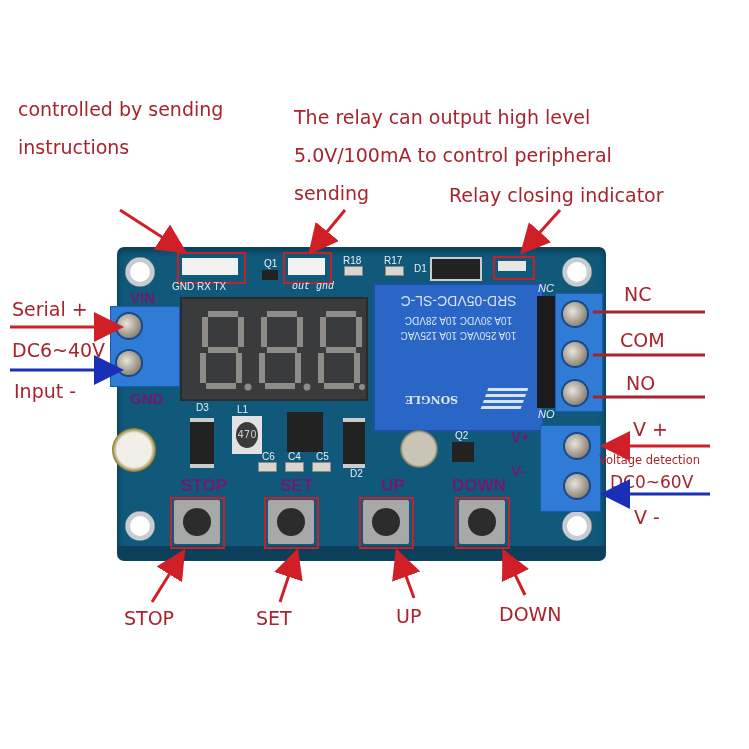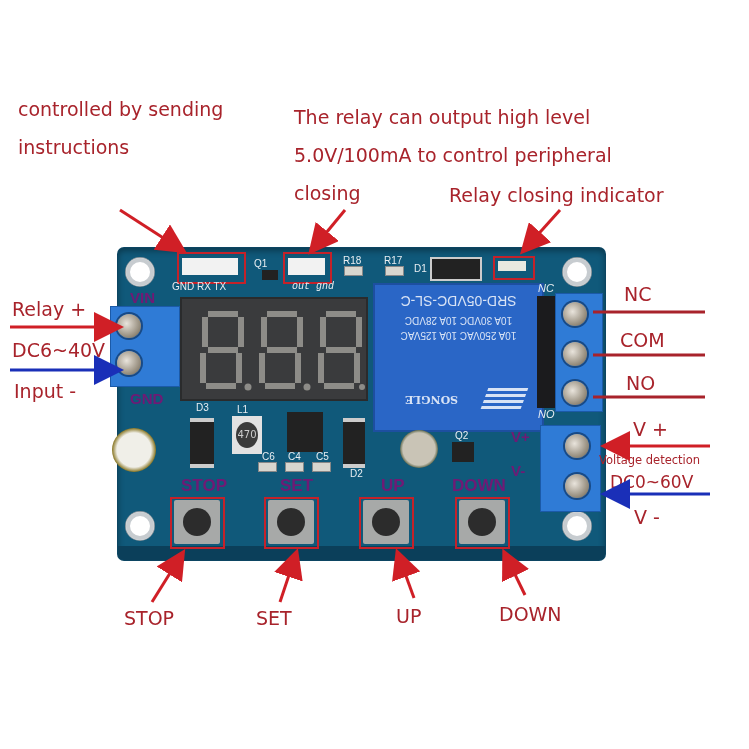--- a/index.html
+++ b/index.html
@@ -30,37 +30,37 @@
 </head>
 <body>
 
 <div class="abs ann" style="left:18px;top:90px;">
   <div>controlled by sending</div>
   <div>instructions</div>
 </div>
 <div class="abs ann" style="left:294px;top:98px;">
   <div>The relay can output high level</div>
   <div>5.0V/100mA to control peripheral</div>
-  <div>closing</div>
+  <div>sending</div>
 </div>
 <div class="abs ann" style="left:449px;top:176px;">Relay closing indicator</div>
 
 <div class="abs pcb"></div>
 <div class="abs pcb-edge"></div>
 
 <div class="abs hole" style="left:126px;top:258px;"></div>
 <div class="abs hole" style="left:563px;top:258px;"></div>
 <div class="abs hole" style="left:126px;top:512px;"></div>
 <div class="abs hole" style="left:563px;top:512px;"></div>
 
 <div class="abs redbox" style="left:177px;top:252px;width:65px;height:28px;"></div>
 <div class="abs" style="left:182px;top:258px;width:56px;height:17px;background:#f2f2f2;"></div>
 <div class="abs silk-sm" style="left:172px;top:281px;">GND RX TX</div>
 
-<div class="abs silk-sm" style="left:254px;top:258px;text-align:center;">Q1</div>
+<div class="abs silk-sm" style="left:264px;top:258px;text-align:center;">Q1</div>
 <div class="abs chip" style="left:262px;top:270px;width:16px;height:10px;"></div>
 <div class="abs redbox" style="left:283px;top:252px;width:45px;height:28px;"></div>
 <div class="abs" style="left:288px;top:258px;width:37px;height:17px;background:#f2f2f2;"></div>
 <div class="abs silk-sm" style="left:292px;top:281px;font-style:italic;font-family:Liberation Mono, monospace;">out gnd</div>
 
 <div class="abs silk-sm" style="left:343px;top:255px;">R18</div>
 <div class="abs smd" style="left:344px;top:266px;width:17px;height:8px;"></div>
 <div class="abs silk-sm" style="left:384px;top:255px;">R17</div>
 <div class="abs smd" style="left:385px;top:266px;width:17px;height:8px;"></div>
 <div class="abs silk-sm" style="left:414px;top:263px;">D1</div>
@@ -169,21 +169,21 @@
   </div>
 <div class="abs redbox" style="left:359px;top:497px;width:51px;height:48px;"></div>
 <div class="abs btn" style="left:363px;top:500px;">
     <div class="cap"></div>
   </div>
 <div class="abs redbox" style="left:455px;top:497px;width:51px;height:48px;"></div>
 <div class="abs btn" style="left:459px;top:500px;">
     <div class="cap"></div>
   </div>
 
-<div class="abs ann-lbl" style="left:12px;top:298px;">Relay +</div>
+<div class="abs ann-lbl" style="left:12px;top:298px;">Serial +</div>
 <div class="abs ann-lbl" style="left:12px;top:339px;">DC6~40V</div>
 <div class="abs ann-lbl" style="left:14px;top:380px;">Input -</div>
 
 <div class="abs ann-lbl" style="left:624px;top:283px;">NC</div>
 <div class="abs ann-lbl" style="left:620px;top:329px;">COM</div>
 <div class="abs ann-lbl" style="left:626px;top:372px;">NO</div>
 <div class="abs ann-lbl" style="left:633px;top:418px;">V +</div>
 <div class="abs ann-sm" style="left:599px;top:453px;text-align:center;">Voltage detection</div>
 <div class="abs ann-lbl" style="left:610px;top:472px;font-size:17px;">DC0~60V</div>
 <div class="abs ann-lbl" style="left:634px;top:506px;">V -</div>

